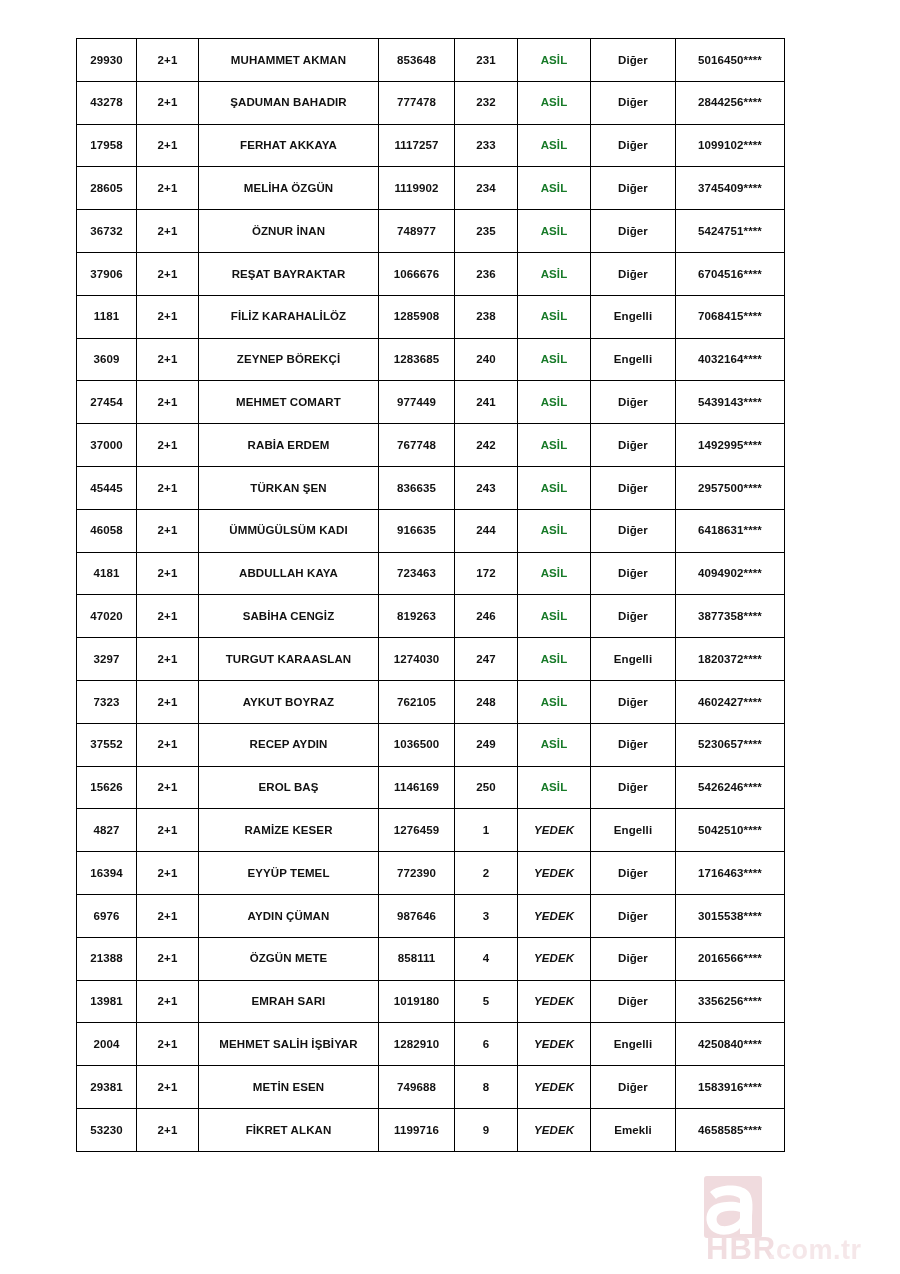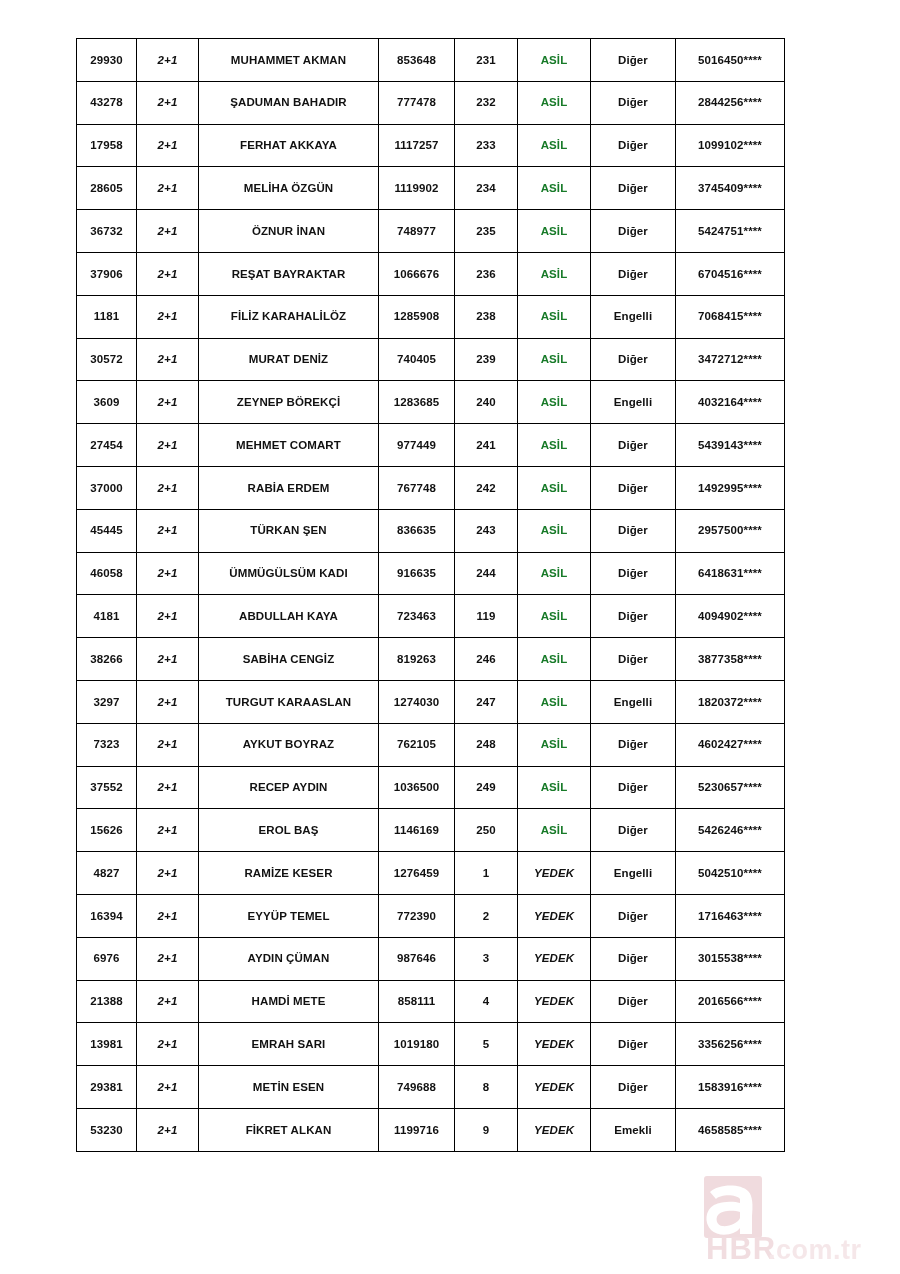--- a/index.html
+++ b/index.html
@@ -66,21 +66,21 @@
   col.c-tip    { width: 62px; }
   col.c-ad     { width: 180px; }
   col.c-basvuru{ width: 76px; }
   col.c-no     { width: 63px; }
   col.c-durum  { width: 73px; }
   col.c-kategori{ width: 85px; }
   col.c-tc     { width: 109px; }
 
   
   td.sira-no   { font-weight: normal; font-size: 11.5px; margin-top: 46px; }
-  td.konut-tipi{ font-weight: bold; font-style: italic; }
+  td.konut-tipi{ font-weight: bold; }
   td.ad-soyad  { font-weight: bold; font-size: 11.5px; }
   td.basvuru-no{ font-weight: bold; }
   td.kura-no   { font-weight: bold; }
   td.kategori  { font-weight: bold; }
   td.tc-no     { font-weight: bold; letter-spacing: 0; }
 
   td.durum { font-weight: bold; }
   td.durum.asil  { color: #177a28; }
   td.durum.yedek { color: #111111; font-style: italic; }
 </style>
@@ -182,30 +182,20 @@
           <td class="sira-no">1181</td>
           <td class="konut-tipi">2+1</td>
           <td class="ad-soyad">FİLİZ KARAHALİLÖZ</td>
           <td class="basvuru-no">1285908</td>
           <td class="kura-no">238</td>
           <td class="durum asil">ASİL</td>
           <td class="kategori">Engelli</td>
           <td class="tc-no">7068415****</td>
         </tr>
         <tr>
-          <td class="sira-no">30572</td>
-          <td class="konut-tipi">2+1</td>
-          <td class="ad-soyad">MURAT DENİZ</td>
-          <td class="basvuru-no">740405</td>
-          <td class="kura-no">239</td>
-          <td class="durum asil">ASİL</td>
-          <td class="kategori">Diğer</td>
-          <td class="tc-no">3472712****</td>
-        </tr>
-        <tr>
           <td class="sira-no">3609</td>
           <td class="konut-tipi">2+1</td>
           <td class="ad-soyad">ZEYNEP BÖREKÇİ</td>
           <td class="basvuru-no">1283685</td>
           <td class="kura-no">240</td>
           <td class="durum asil">ASİL</td>
           <td class="kategori">Engelli</td>
           <td class="tc-no">4032164****</td>
         </tr>
         <tr>
@@ -246,27 +236,27 @@
           <td class="kura-no">244</td>
           <td class="durum asil">ASİL</td>
           <td class="kategori">Diğer</td>
           <td class="tc-no">6418631****</td>
         </tr>
         <tr>
           <td class="sira-no">4181</td>
           <td class="konut-tipi">2+1</td>
           <td class="ad-soyad">ABDULLAH KAYA</td>
           <td class="basvuru-no">723463</td>
-          <td class="kura-no">119</td>
+          <td class="kura-no">172</td>
           <td class="durum asil">ASİL</td>
           <td class="kategori">Diğer</td>
           <td class="tc-no">4094902****</td>
         </tr>
         <tr>
-          <td class="sira-no">38266</td>
+          <td class="sira-no">47020</td>
           <td class="konut-tipi">2+1</td>
           <td class="ad-soyad">SABİHA CENGİZ</td>
           <td class="basvuru-no">819263</td>
           <td class="kura-no">246</td>
           <td class="durum asil">ASİL</td>
           <td class="kategori">Diğer</td>
           <td class="tc-no">3877358****</td>
         </tr>
         <tr>
           <td class="sira-no">3297</td>
@@ -334,38 +324,48 @@
           <td class="ad-soyad">AYDIN ÇÜMAN</td>
           <td class="basvuru-no">987646</td>
           <td class="kura-no">3</td>
           <td class="durum yedek">YEDEK</td>
           <td class="kategori">Diğer</td>
           <td class="tc-no">3015538****</td>
         </tr>
         <tr>
           <td class="sira-no">21388</td>
           <td class="konut-tipi">2+1</td>
-          <td class="ad-soyad">HAMDİ METE</td>
+          <td class="ad-soyad">ÖZGÜN METE</td>
           <td class="basvuru-no">858111</td>
           <td class="kura-no">4</td>
           <td class="durum yedek">YEDEK</td>
           <td class="kategori">Diğer</td>
           <td class="tc-no">2016566****</td>
         </tr>
         <tr>
           <td class="sira-no">13981</td>
           <td class="konut-tipi">2+1</td>
           <td class="ad-soyad">EMRAH SARI</td>
           <td class="basvuru-no">1019180</td>
           <td class="kura-no">5</td>
           <td class="durum yedek">YEDEK</td>
           <td class="kategori">Diğer</td>
           <td class="tc-no">3356256****</td>
         </tr>
         <tr>
+          <td class="sira-no">2004</td>
+          <td class="konut-tipi">2+1</td>
+          <td class="ad-soyad">MEHMET SALİH İŞBİYAR</td>
+          <td class="basvuru-no">1282910</td>
+          <td class="kura-no">6</td>
+          <td class="durum yedek">YEDEK</td>
+          <td class="kategori">Engelli</td>
+          <td class="tc-no">4250840****</td>
+        </tr>
+        <tr>
           <td class="sira-no">29381</td>
           <td class="konut-tipi">2+1</td>
           <td class="ad-soyad">METİN ESEN</td>
           <td class="basvuru-no">749688</td>
           <td class="kura-no">8</td>
           <td class="durum yedek">YEDEK</td>
           <td class="kategori">Diğer</td>
           <td class="tc-no">1583916****</td>
         </tr>
         <tr>

